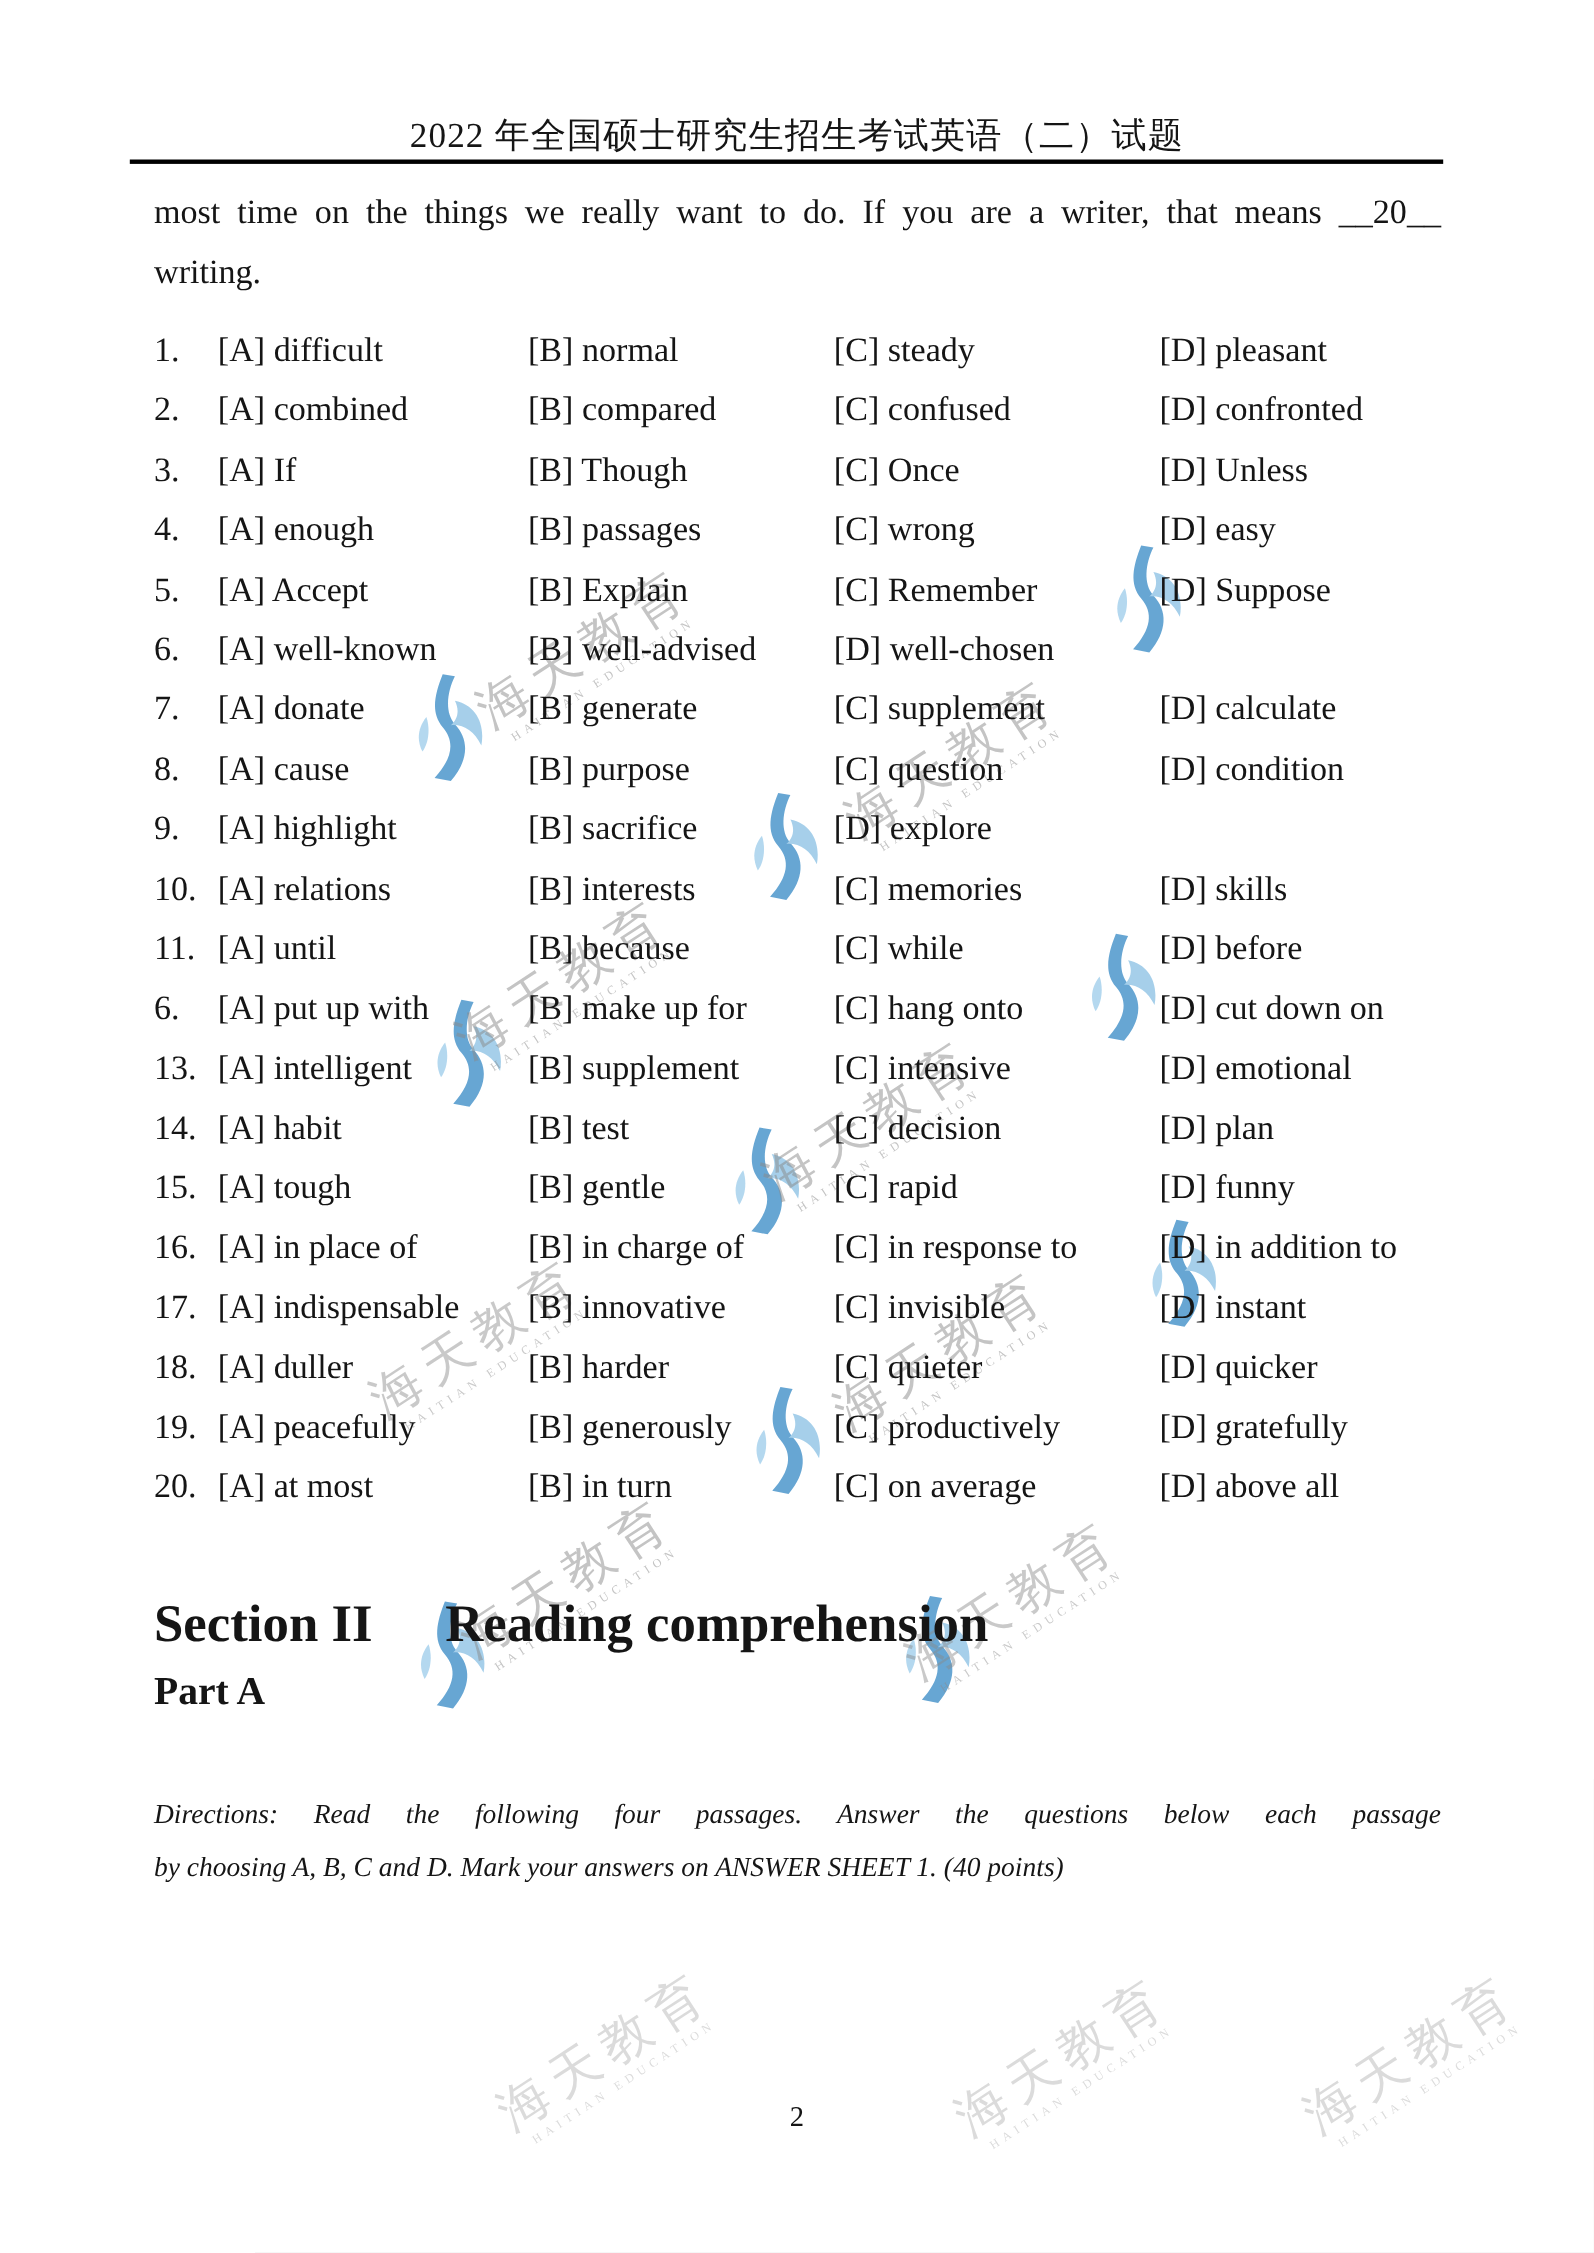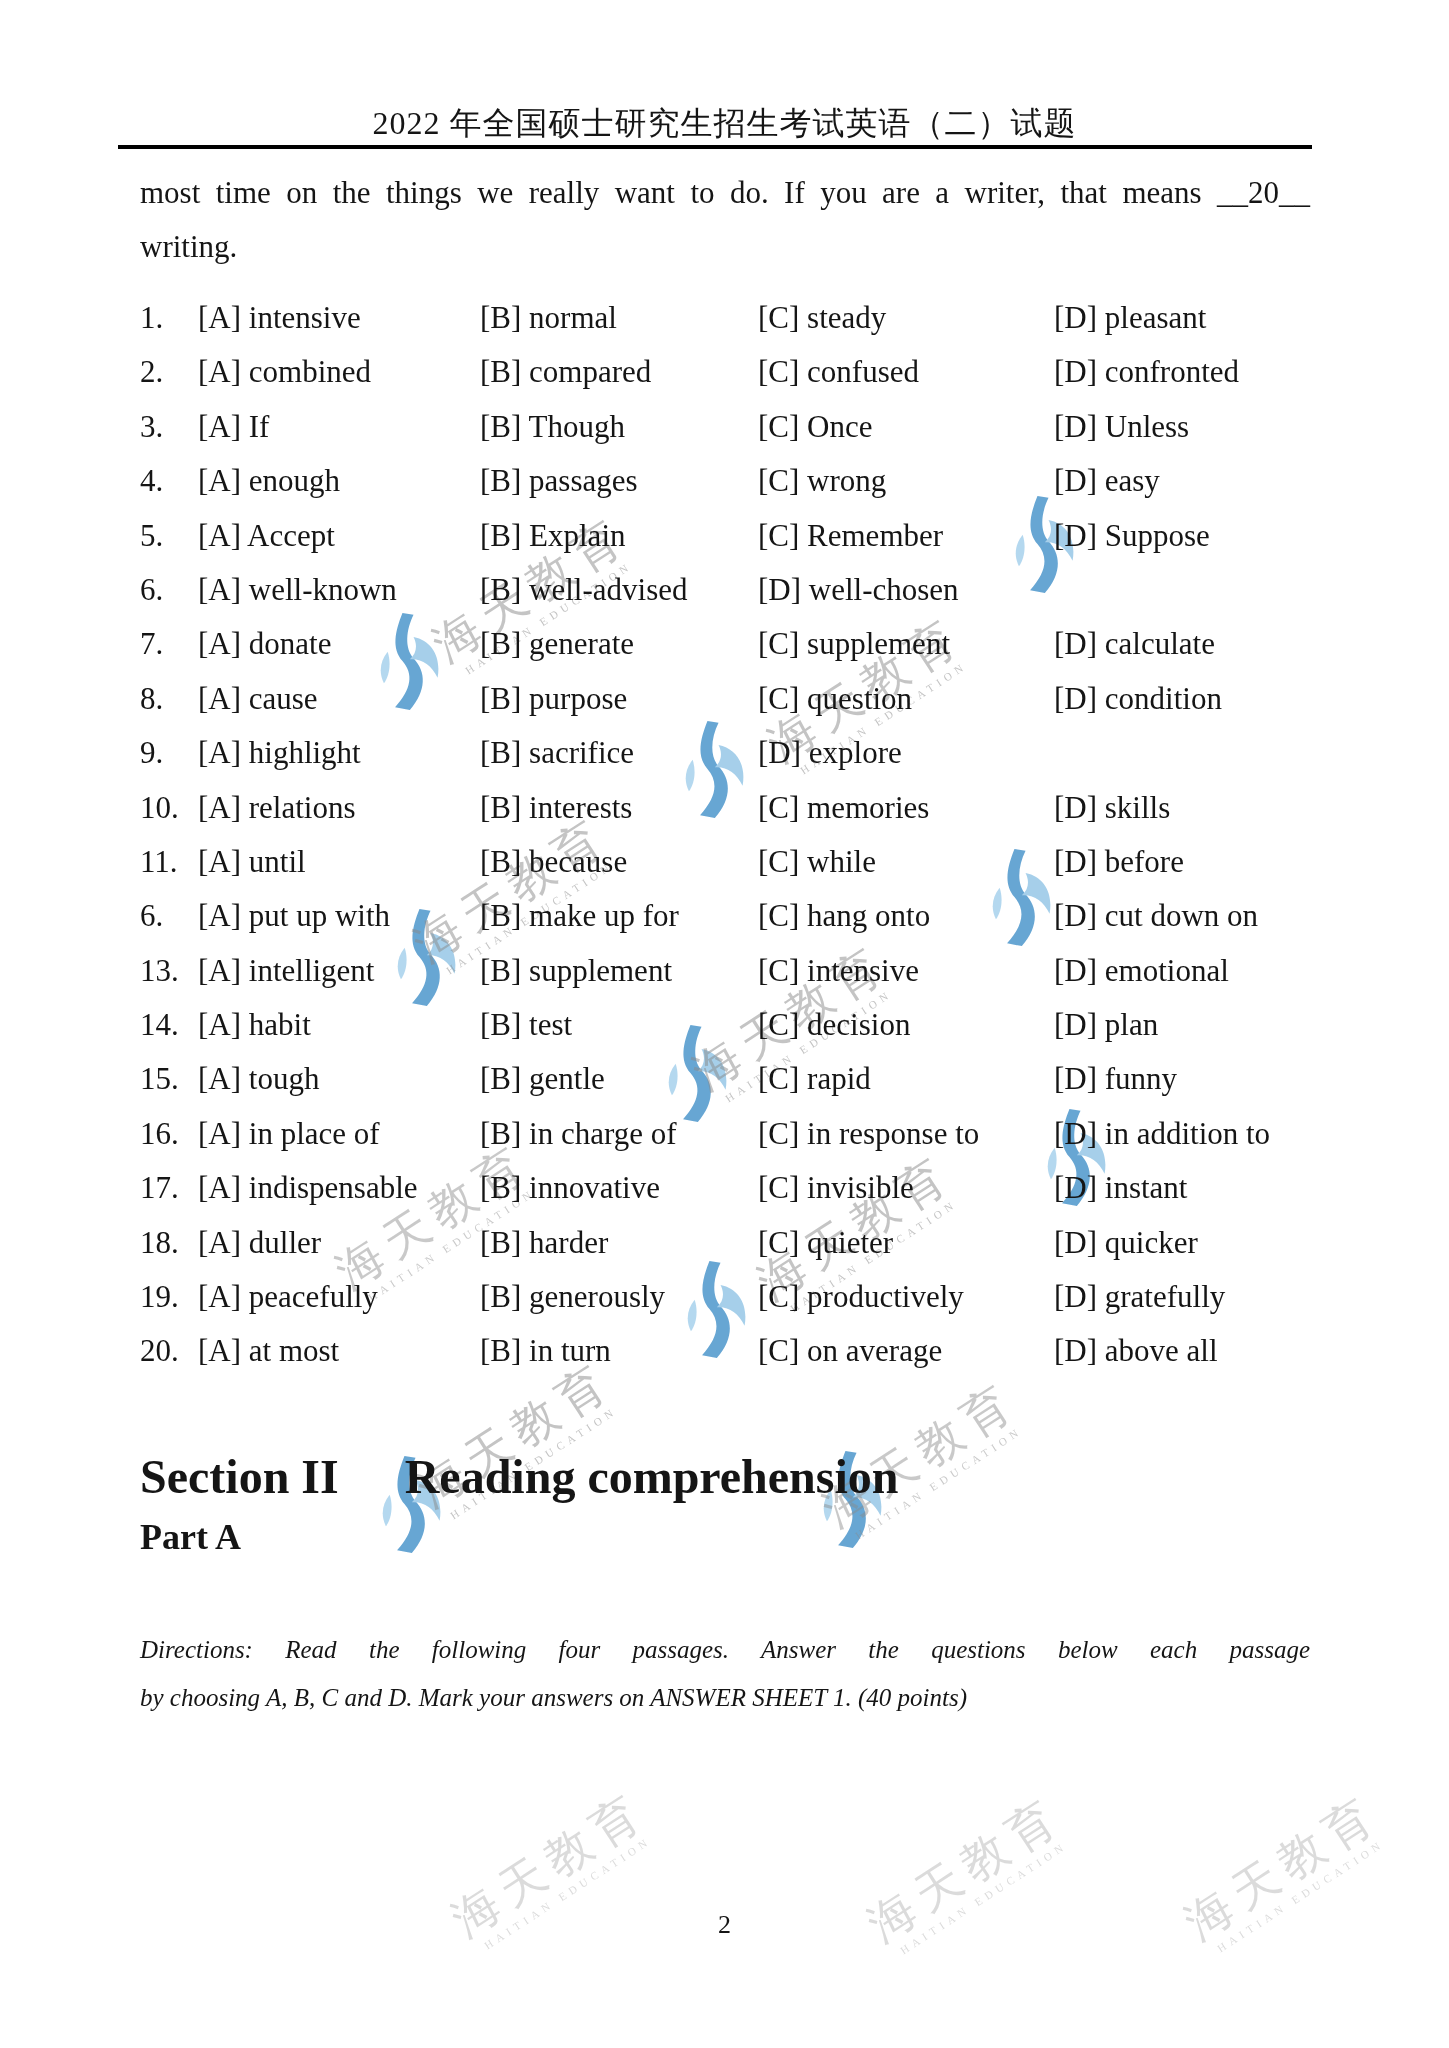--- a/index.html
+++ b/index.html
@@ -160,21 +160,21 @@
 
   <div class="abs header-title">2022 年全国硕士研究生招生考试英语（二）试题</div>
   <div class="abs header-rule"></div>
 
   <div class="abs intro-line justified" style="top:166px;">most time on the things we really want to do. If you are a writer, that means __20__</div>
   <div class="abs intro-line" style="top:220px;">writing.</div>
 
   <div class="abs" id="questions">
       <div class="q-row">
         <div>1.</div>
-        <div>[A] intensive</div>
+        <div>[A] difficult</div>
         <div>[B] normal</div>
         <div>[C] steady</div>
         <div>[D] pleasant</div>
       </div>
       <div class="q-row">
         <div>2.</div>
         <div>[A] combined</div>
         <div>[B] compared</div>
         <div>[C] confused</div>
         <div>[D] confronted</div>

